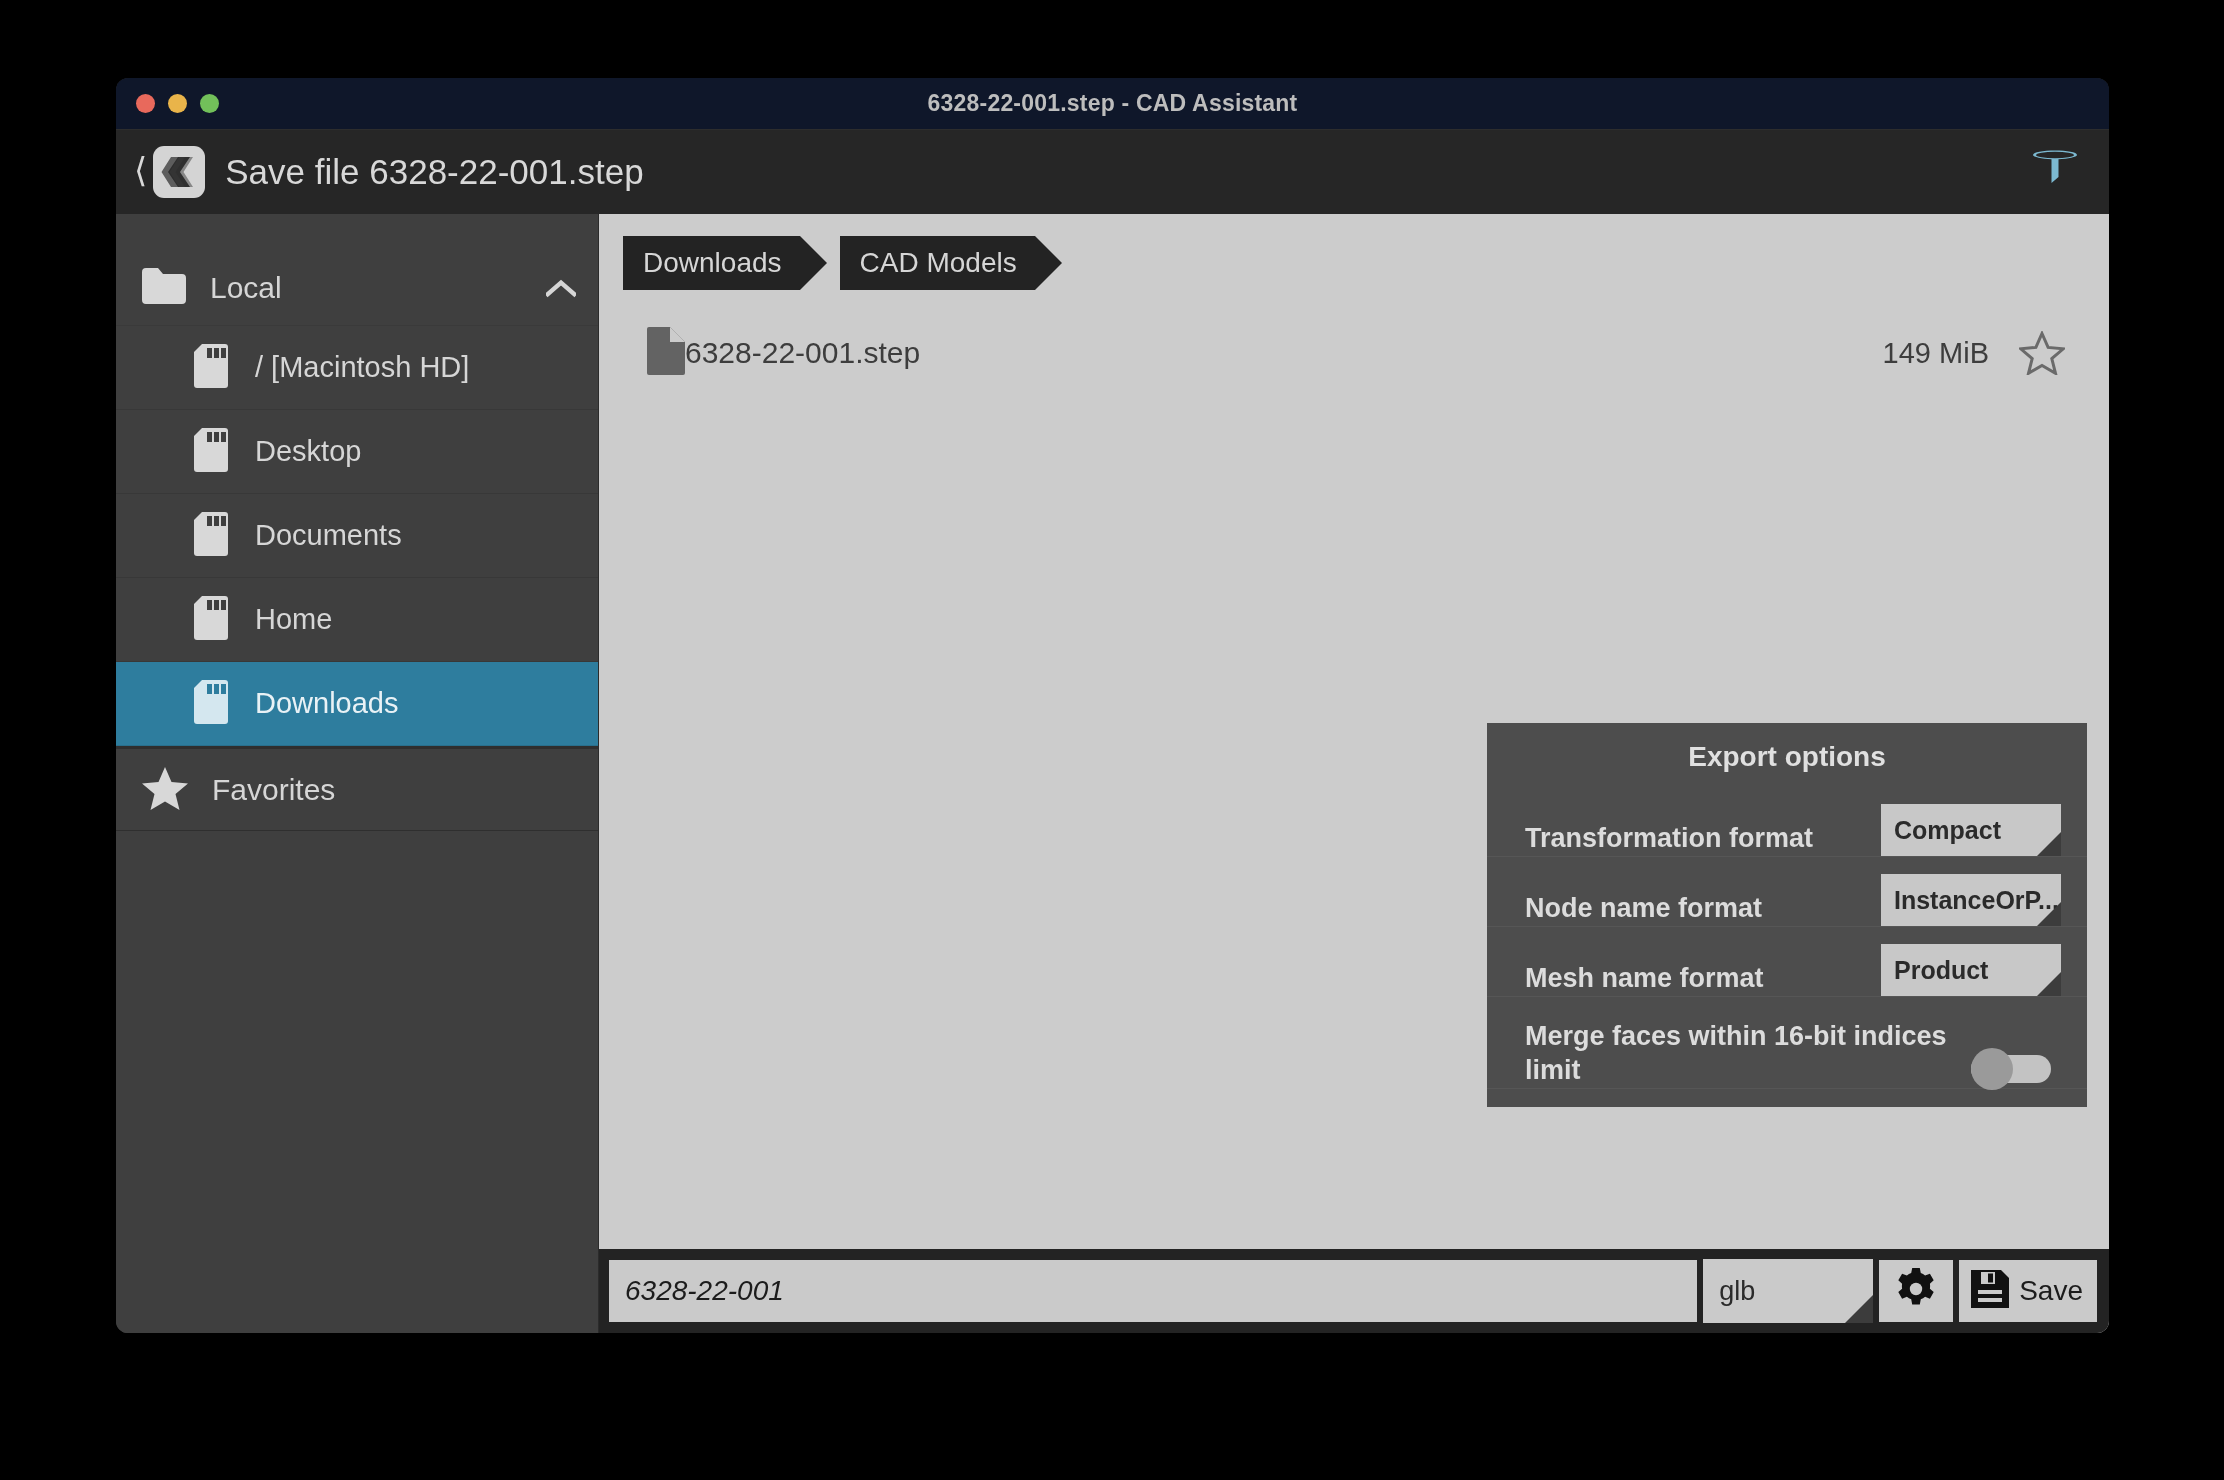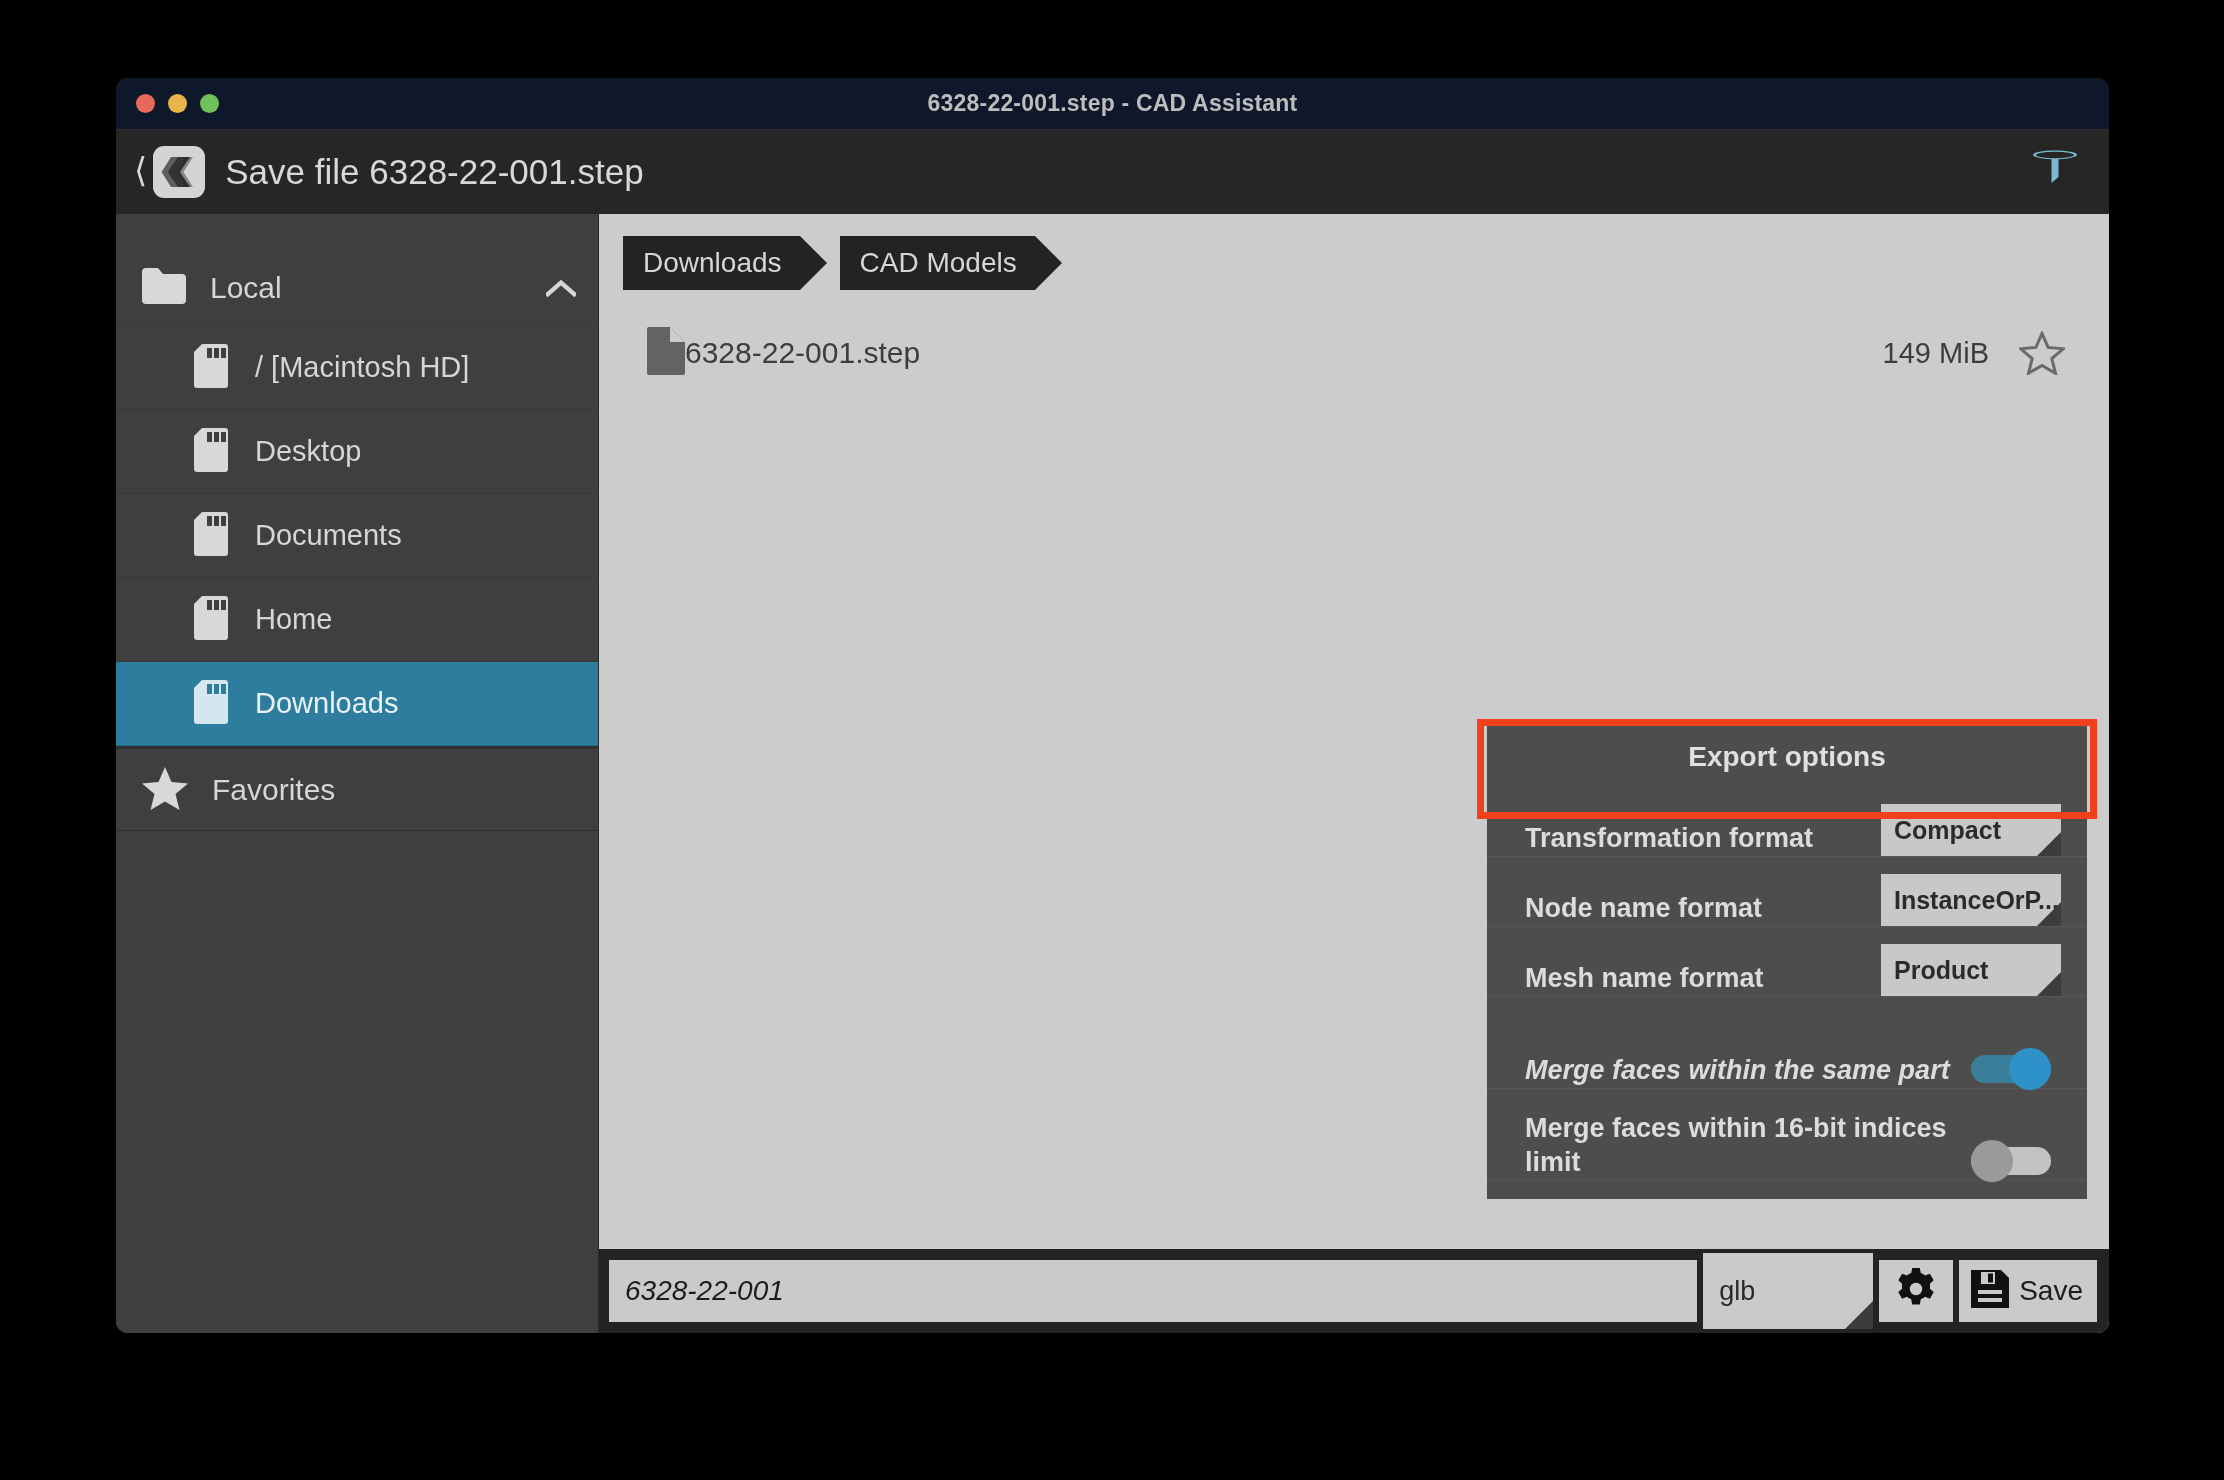--- a/index.html
+++ b/index.html
@@ -284,21 +284,21 @@
     background: #cacaca;
     border: none;
     color: #1c1c1c;
     font-size: 28px;
     padding: 0 16px;
     font-family: "Liberation Sans", sans-serif;
     font-style: italic;
   }
   #format-combo {
     position: relative;
-    width: 170px; height: 76px;
+    width: 170px; height: 64px;
     background: #cacaca;
     color: #2b2b2b;
     font-size: 27px;
     display: flex; align-items: center;
     padding-left: 16px;
     cursor: pointer;
     flex: none;
   }
   #format-combo::after {
     content: "";
@@ -493,28 +493,20 @@
         </div>
 
         <div class="opt-row">
           <div class="opt-label">Mesh name format</div>
           <div class="combo">
             <span>Product</span>
           </div>
         </div>
 
 
-        <div class="opt-row tall" id="merge-same-part-row">
-          <div class="opt-label italic">Merge faces within the same part</div>
-          <div class="toggle on">
-            <div class="track"></div>
-            <div class="knob"></div>
-          </div>
-          <div id="highlight-box" style="top: -4px; height: 100px;"></div>
-        </div>
 
         <div class="opt-row tall">
           <div class="opt-label">Merge faces within 16-bit indices limit</div>
           <div class="toggle off">
             <div class="track"></div>
             <div class="knob"></div>
           </div>
         </div>
       </div>
 

